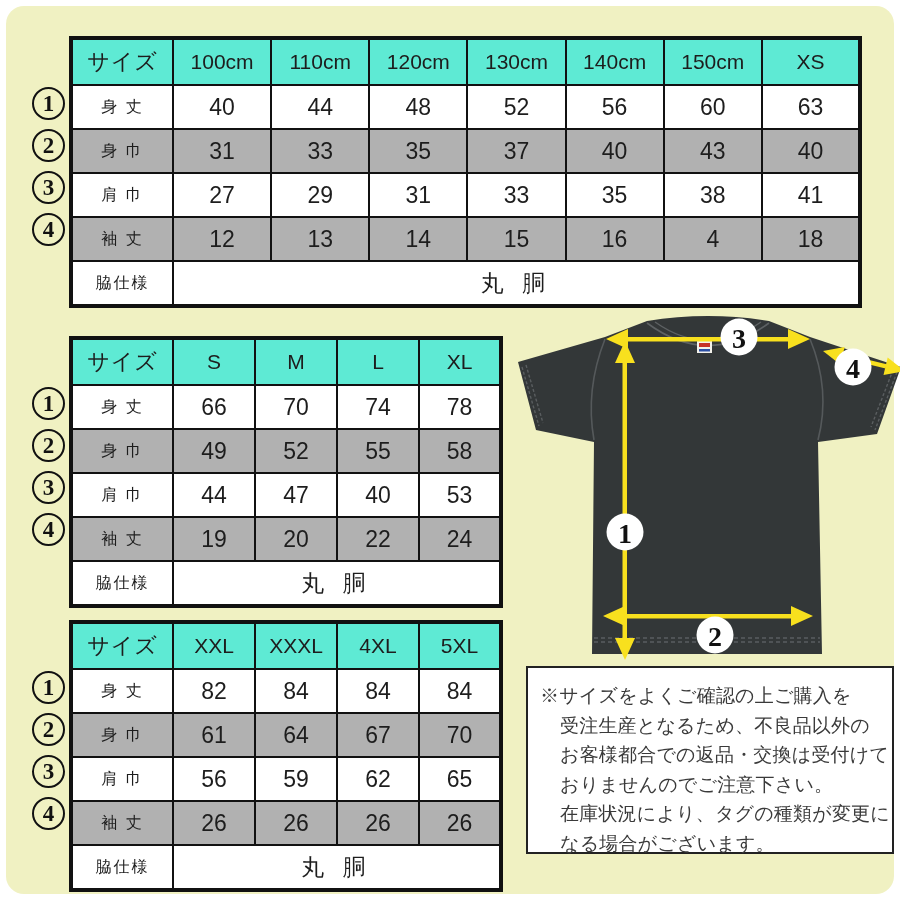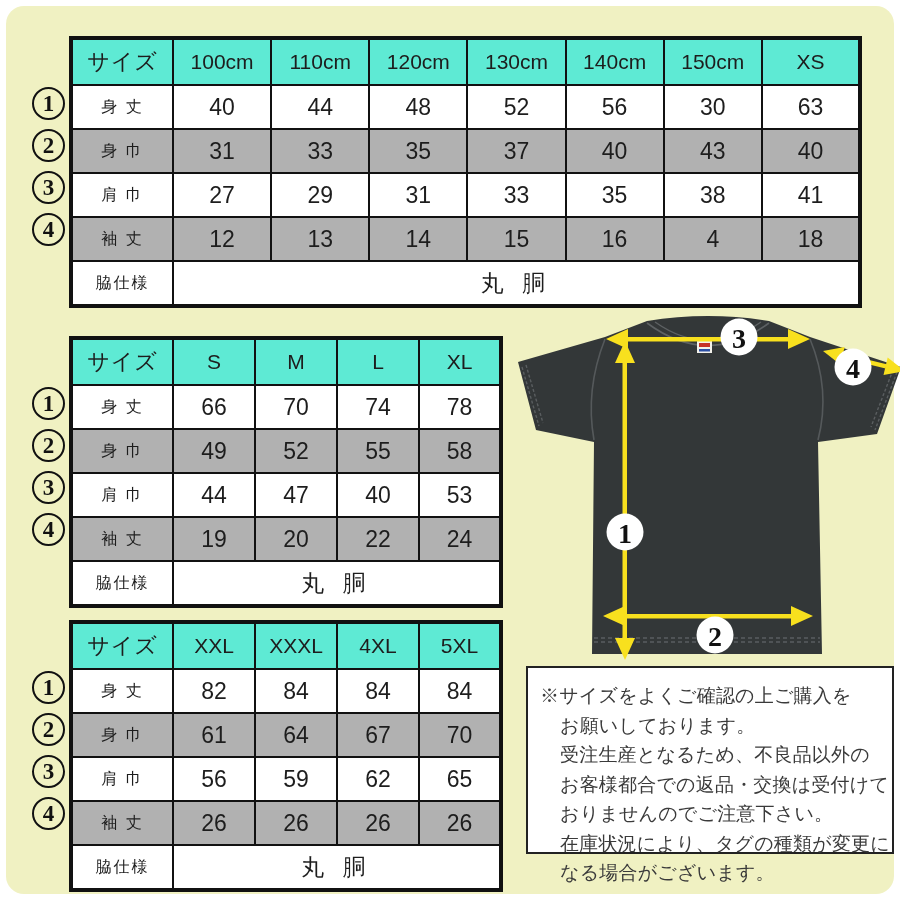--- a/index.html
+++ b/index.html
@@ -83,21 +83,21 @@
         </tr>
       </thead>
       <tbody>
         <tr>
           <td class="lab">身 丈</td>
           <td>40</td>
           <td>44</td>
           <td>48</td>
           <td>52</td>
           <td>56</td>
-          <td>30</td>
+          <td>60</td>
           <td>63</td>
         </tr>
         <tr>
           <td class="lab">身 巾</td>
           <td>31</td>
           <td>33</td>
           <td>35</td>
           <td>37</td>
           <td>40</td>
           <td>43</td>
@@ -295,21 +295,20 @@
       </g>
       <g>
         <circle cx="347" cy="63" r="18.5" fill="#ffffff"></circle>
         <text x="347" y="64" text-anchor="middle" dominant-baseline="central" font-family="Liberation Serif, DejaVu Serif, serif" font-size="28" font-weight="600" fill="#111">4</text>
       </g>
     </svg>
   </div>
 
   <div class="note">
       <div class="note-line">※サイズをよくご確認の上ご購入を</div>
-      <div class="note-line indent">お願いしております。</div>
       <div class="note-line indent">受注生産となるため、不良品以外の</div>
       <div class="note-line indent">お客様都合での返品・交換は受付けて</div>
       <div class="note-line indent">おりませんのでご注意下さい。</div>
       <div class="note-line indent">在庫状況により、タグの種類が変更に</div>
       <div class="note-line indent">なる場合がございます。</div>
     </div>
 
 </div>
 
 </body></html>

